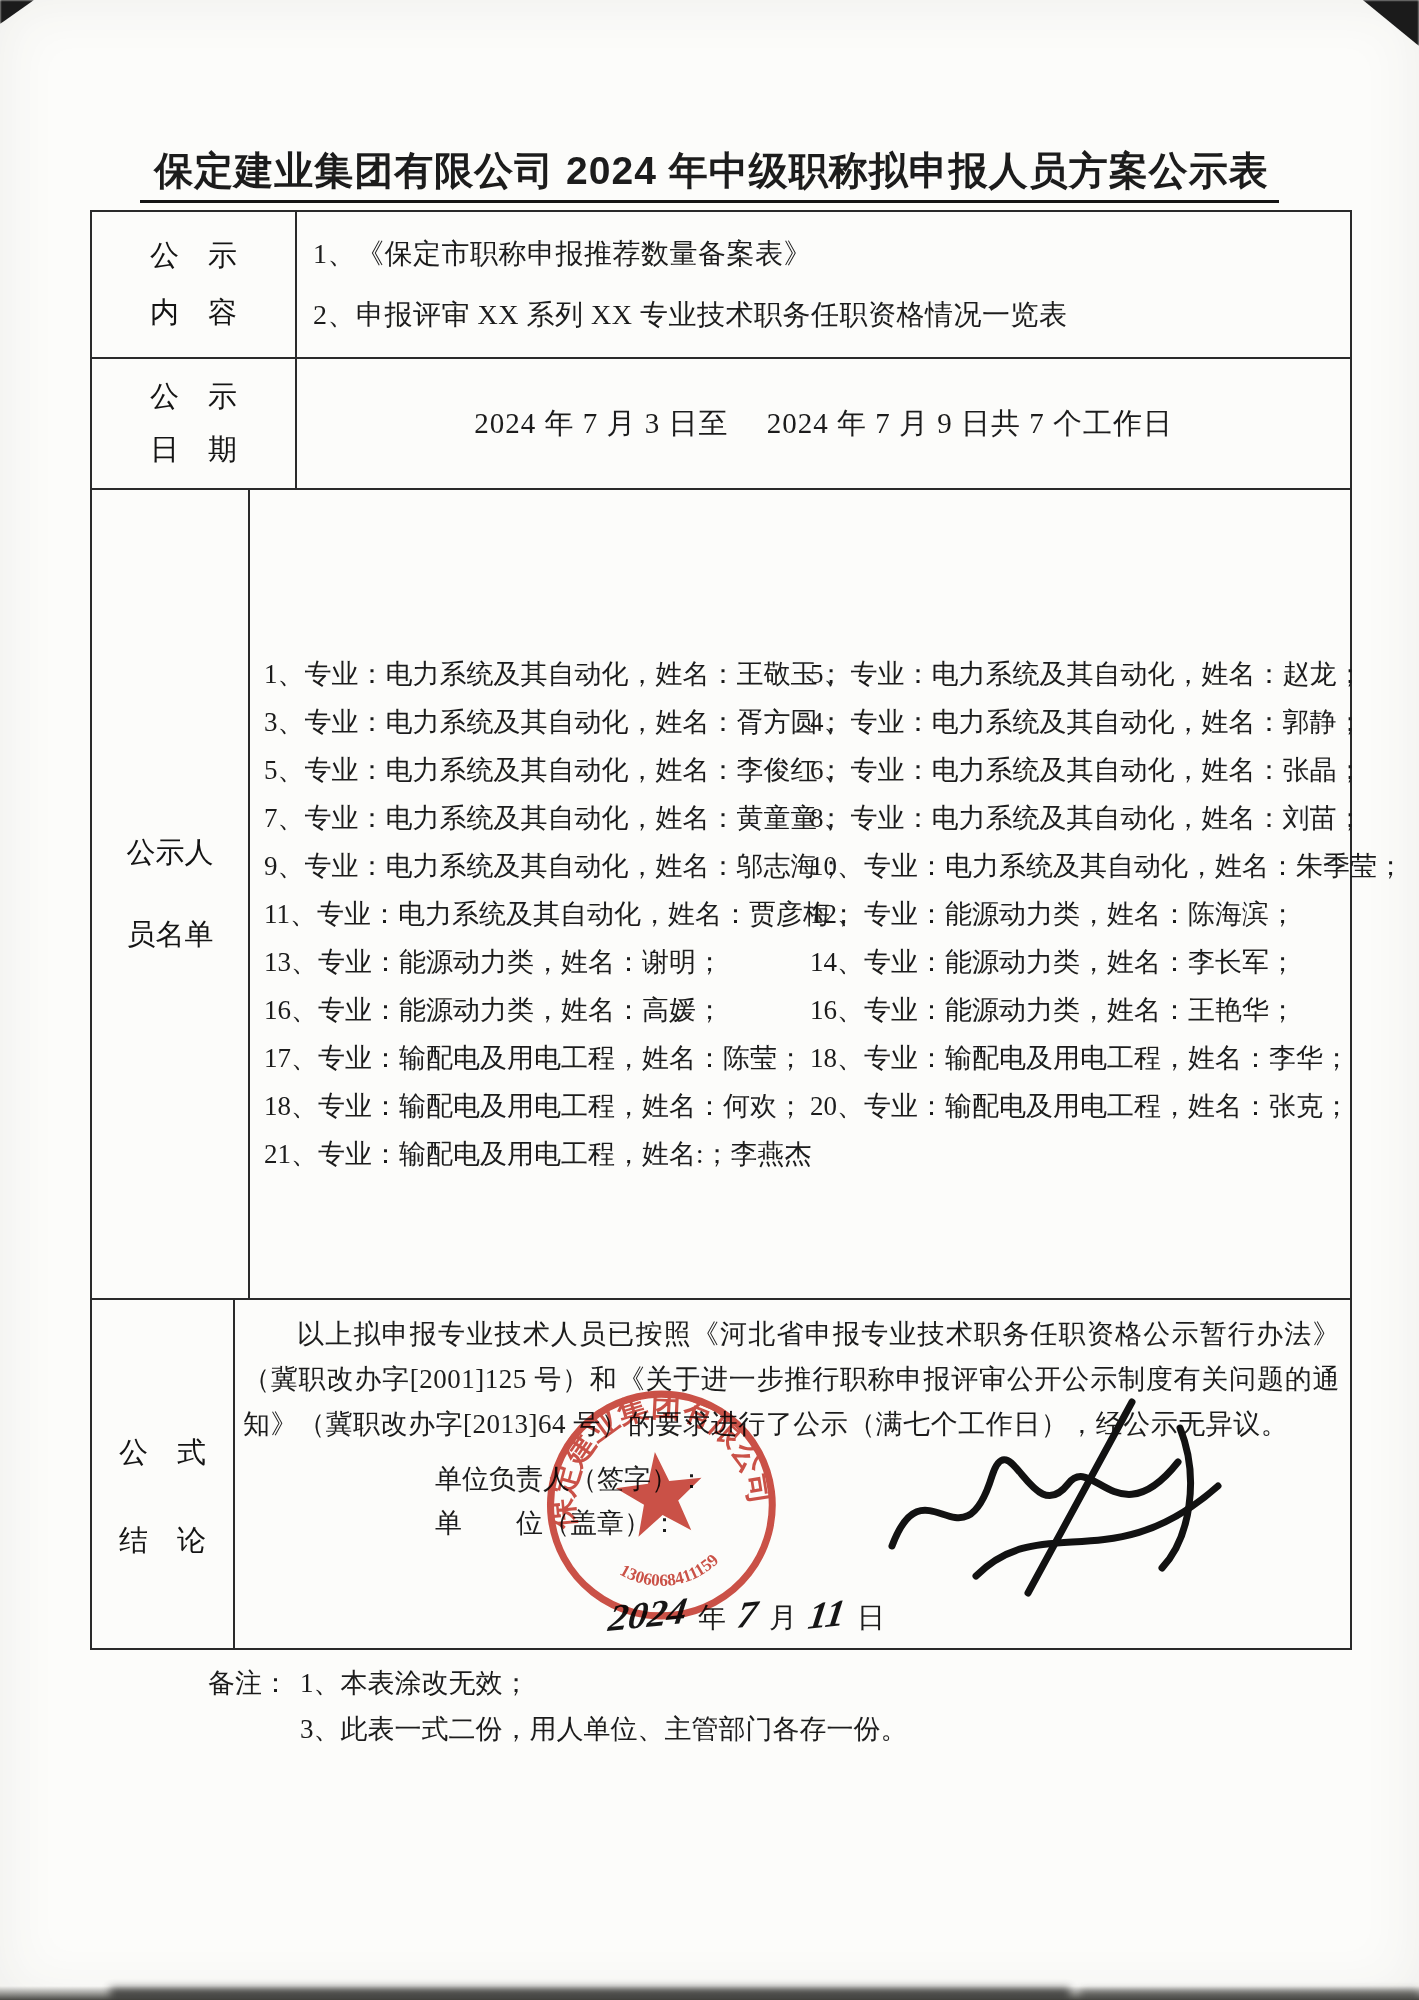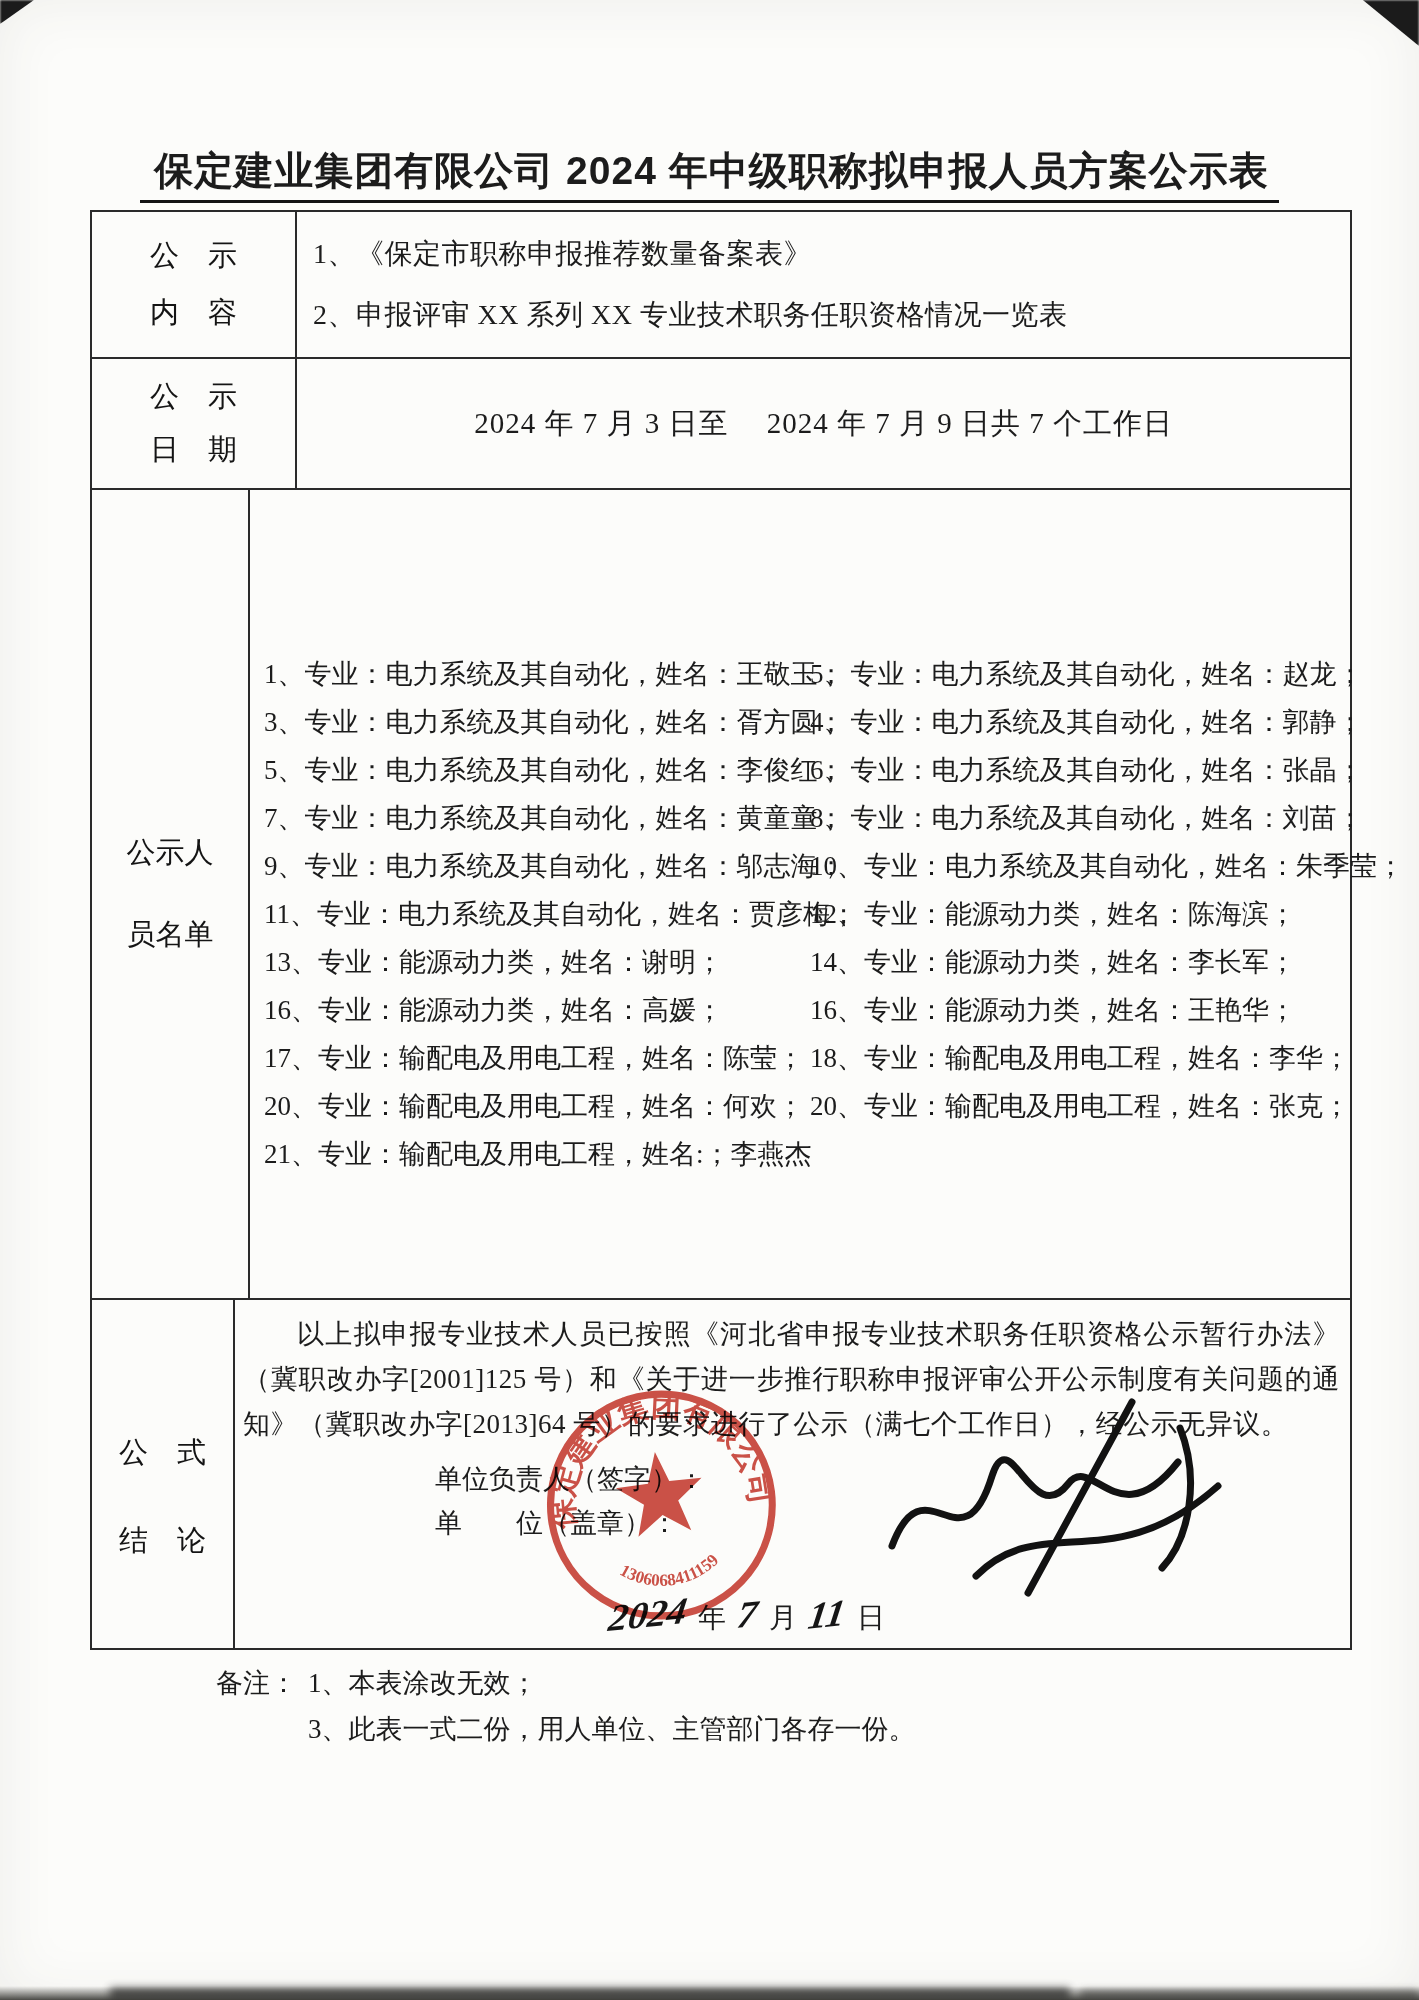--- a/index.html
+++ b/index.html
@@ -64,21 +64,21 @@
   .date-line{
     position:absolute; left:375px; top:292px; display:flex; align-items:baseline; gap:8px;
     font-size:28px;
   }
   .hw{
     font-size:38px; font-weight:bold; font-style:italic;
     transform:skewX(-14deg) rotate(-6deg); display:inline-block; color:#161616;
   }
   .pr{padding:0 4px;}
 
-  .notes{position:absolute; left:216px; top:1660px; font-size:27px; line-height:46px;}
+  .notes{position:absolute; left:208px; top:1660px; font-size:27px; line-height:46px;}
   .note-line{display:flex;}
   .note-label{width:92px; flex:none;}
   .note-line.cont{padding-left:92px;}
 
   .stamp{
     position:absolute; left:536px; top:1384px; width:252px; height:252px;
     opacity:.88; mix-blend-mode:multiply; transform:rotate(-7deg);
   }
   .signature{position:absolute; left:880px; top:1388px; width:360px; height:215px;}
 </style>
@@ -159,21 +159,21 @@
             </div>
             <div class="people-line">
               <span class="p-left">16、专业：能源动力类，姓名：高媛；</span>
               <span class="p-right">16、专业：能源动力类，姓名：王艳华；</span>
             </div>
             <div class="people-line">
               <span class="p-left">17、专业：输配电及用电工程，姓名：陈莹；</span>
               <span class="p-right">18、专业：输配电及用电工程，姓名：李华；</span>
             </div>
             <div class="people-line">
-              <span class="p-left">20、专业：输配电及用电工程，姓名：何欢；</span>
+              <span class="p-left">18、专业：输配电及用电工程，姓名：何欢；</span>
               <span class="p-right">20、专业：输配电及用电工程，姓名：张克；</span>
             </div>
             <div class="people-line">
               <span class="p-left">21、专业：输配电及用电工程，姓名:；李燕杰</span>
             </div>
           </div>
       </div>
     </div>
 
     <div class="row r4">

